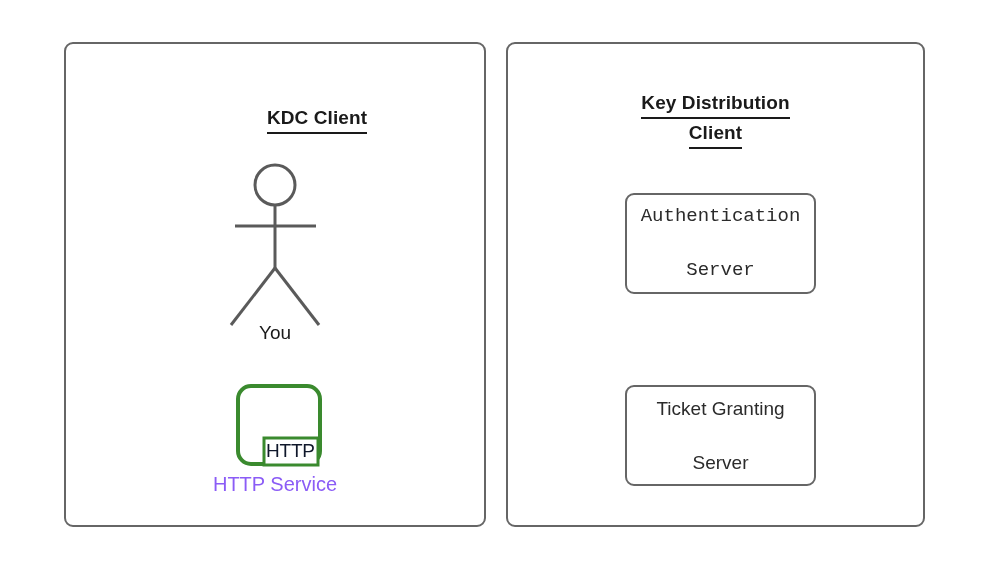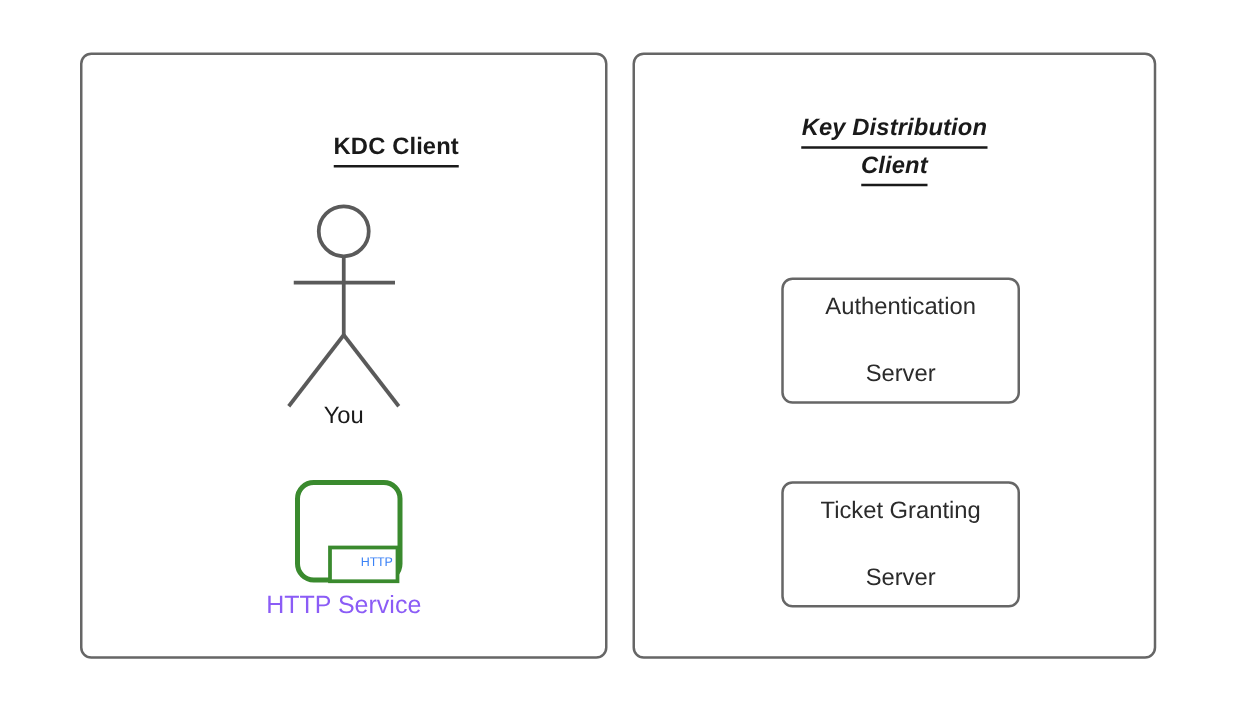--- a/index.html
+++ b/index.html
@@ -31,21 +31,20 @@
     left: 64px;
     top: 42px;
     width: 422px;
     height: 485px;
   }
   #panel-kdc {
     left: 506px;
     top: 42px;
     width: 419px;
     height: 485px;
-    font-style: italic;
   }
 
   
   .panel-title {
     position: absolute;
     left: 0;
     width: 100%;
     text-align: center;
     font-size: 19px;
     font-weight: bold;
@@ -93,23 +92,23 @@
     width: 96px;
     height: 92px;
   }
   #http-badge-text {
     position: absolute;
     left: 266px;
     top: 440px;
     width: 48px;
     height: 21px;
     line-height: 21px;
-    text-align: right;
-    font-size: 10px;
-    color: #3b82f6;
+    text-align: left;
+    font-size: 19px;
+    color: #0f172a;
     letter-spacing: -0.2px;
   }
   #http-service-label {
     position: absolute;
     left: 175px;
     top: 473px;
     width: 200px;
     text-align: center;
     font-size: 20px;
     color: #8b5cf6;
@@ -127,21 +126,22 @@
     justify-content: center;
     text-align: center;
     font-size: 19px;
     color: #2b2b2b;
     line-height: 27px;
     left: 625px;
     width: 191px;
     height: 101px;
   }
   #box-auth-server {
-    top: 222px;
+    top: 193px;
+    font-family: Liberation Mono, monospace;
   }
   #box-tgt-server {
     top: 385px;
   }
   .server-box span {
     display: block;
     padding: 0 8px;
   }
 </style>
 </head>

